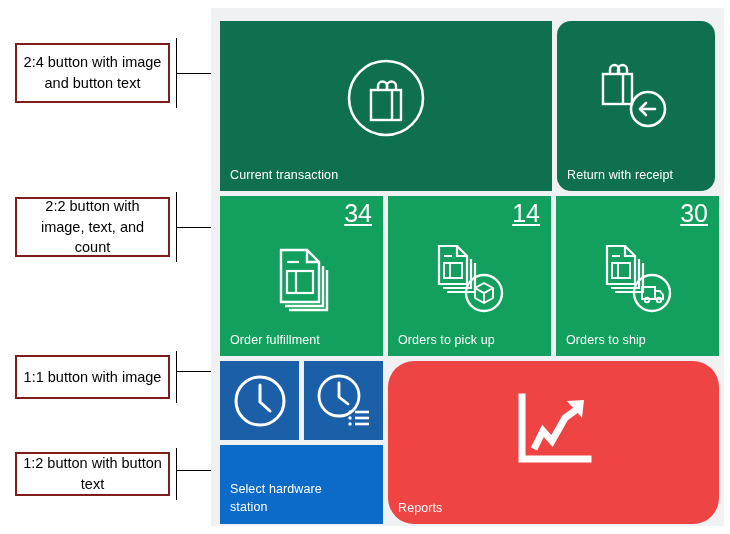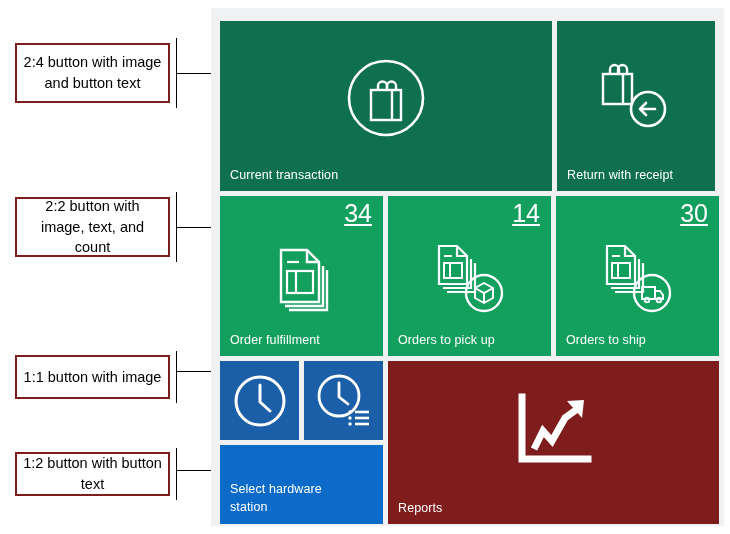--- a/index.html
+++ b/index.html
@@ -79,21 +79,21 @@
     position: absolute;
     display: flex;
     align-items: center;
     justify-content: center;
   }
   .tile-icon svg { display: block; }
 
   
   .c-dkgreen { background: #0f7050; }
   .c-green   { background: #13a05e; }
-  .c-ltgreen { background: #7f1d1d; }
+  .c-ltgreen { background: #ef4444; border-radius: 26px; }
   .c-dkblue  { background: #1b5fa8; }
   .c-blue    { background: #0c6bc8; }
 </style>
 </head>
 <body>
 
 <div id="root">
 
   <div class="callout" style="left:15px; top:43px; width:155px; height:60px;">
     <span>2:4 button with image and button text</span>
@@ -127,21 +127,21 @@
           <circle cx="41" cy="41" r="37" stroke="#ffffff" stroke-width="2.6"></circle>
           <rect x="26" y="33" width="30" height="30" stroke="#ffffff" stroke-width="2.4" fill="none"></rect>
           <path d="M33 33 v-4 a4.5 4.5 0 0 1 9 0 v4" stroke="#ffffff" stroke-width="2.4" fill="none"></path>
           <line x1="47" y1="33" x2="47" y2="63" stroke="#ffffff" stroke-width="2.4"></line>
           <path d="M42 33 v-4 a4.5 4.5 0 0 1 9 0 v4" stroke="#ffffff" stroke-width="2.4" fill="none"></path>
         </svg>
       </div>
       <div class="tile-label">Current transaction</div>
     </div>
 
-    <div class="tile c-dkgreen" style="left:346px; top:13px; width:158px; height:170px;">
+    <div class="tile c-dkgreen" style="left:346px; top:13px; width:158px; height:170px;border-radius:14px;">
       <div class="tile-icon" style="left:0; top:28px; width:158px; height:96px;">
         <svg width="86" height="82" viewBox="0 0 86 82" fill="none">
           <rect x="10" y="18" width="29" height="30" stroke="#ffffff" stroke-width="2.4" fill="none"></rect>
           <path d="M17 18 v-4.5 a4.5 4.5 0 0 1 9 0 v4.5" stroke="#ffffff" stroke-width="2.4" fill="none"></path>
           <line x1="30" y1="18" x2="30" y2="48" stroke="#ffffff" stroke-width="2.4"></line>
           <path d="M25 18 v-4.5 a4.5 4.5 0 0 1 9 0 v4.5" stroke="#ffffff" stroke-width="2.4" fill="none"></path>
           <circle cx="55" cy="53" r="17" stroke="#ffffff" stroke-width="2.6" fill="none"></circle>
           <path d="M62 53 H48" stroke="#ffffff" stroke-width="2.6" stroke-linecap="round"></path>
           <path d="M53 47 L47 53 L53 59" stroke="#ffffff" stroke-width="2.6" fill="none" stroke-linecap="round" stroke-linejoin="round"></path>
         </svg>

